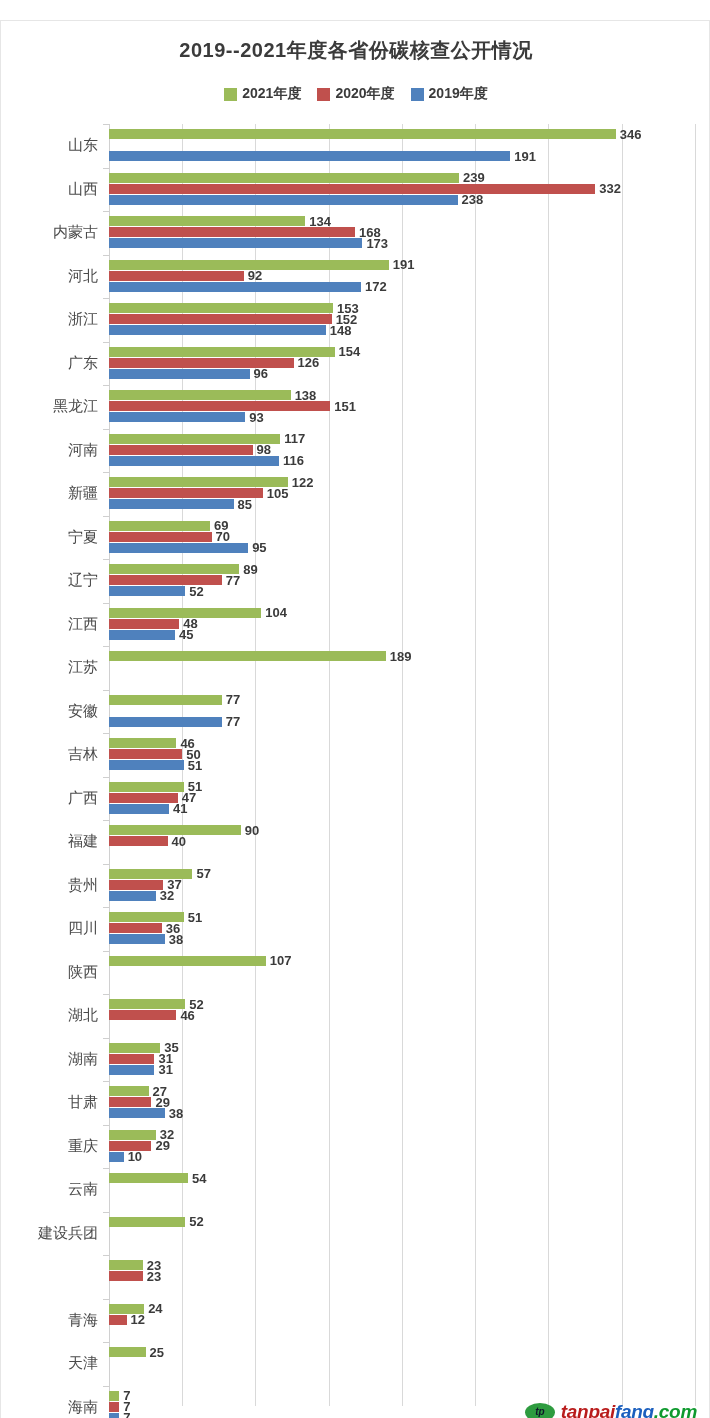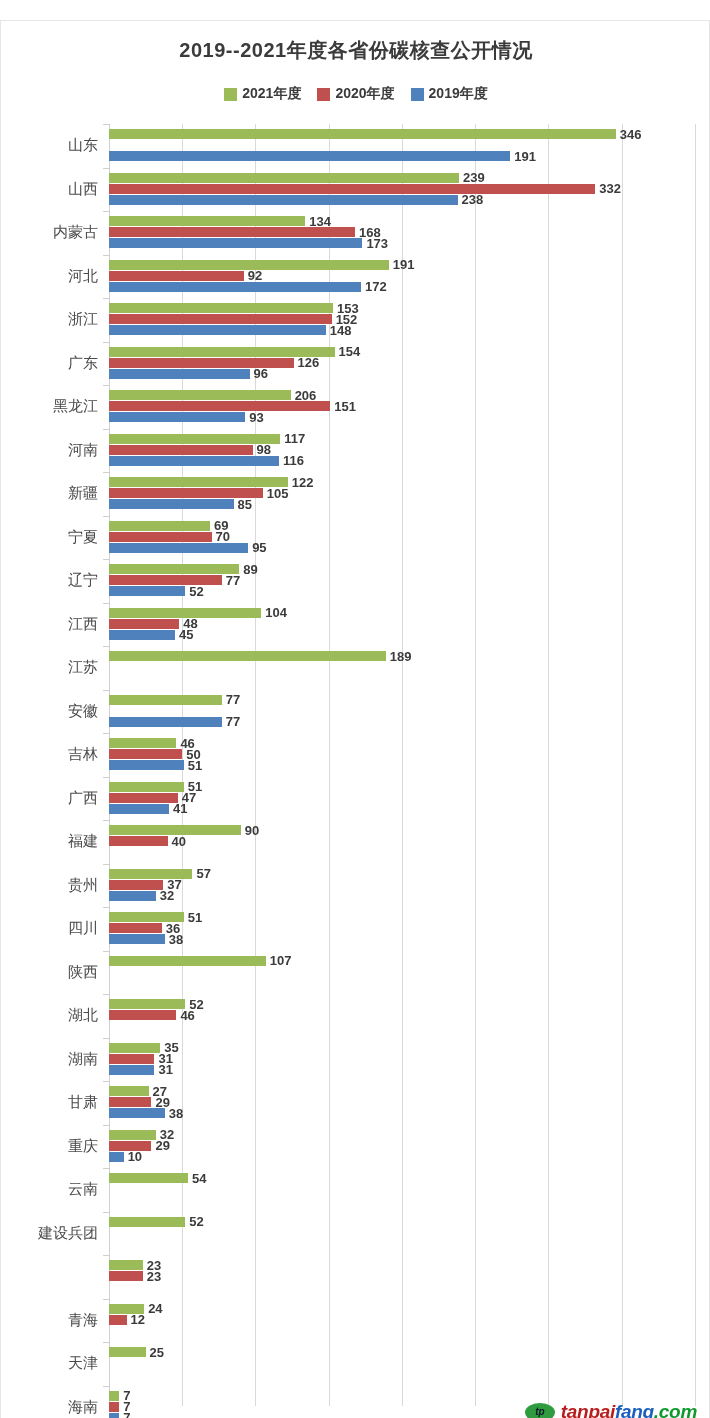--- a/index.html
+++ b/index.html
@@ -336,21 +336,21 @@
               <span class="bar-value">96</span>
             </div>
           </div>
         </div>
         <div class="row">
           <div class="tick"></div>
           <div class="row-label">黑龙江</div>
           <div class="bars">
             <div class="bar-wrap s0">
               <div class="bar" title="黑龙江 2021年度: 124" style="width: 181.625px; background: rgb(155, 187, 89);"></div>
-              <span class="bar-value">206</span>
+              <span class="bar-value">138</span>
             </div>
             <div class="bar-wrap s1">
               <div class="bar" title="黑龙江 2020年度: 151" style="width: 221.173px; background: rgb(192, 80, 77);"></div>
               <span class="bar-value">151</span>
             </div>
             <div class="bar-wrap s2">
               <div class="bar" title="黑龙江 2019年度: 93" style="width: 136.219px; background: rgb(79, 129, 189);"></div>
               <span class="bar-value">93</span>
             </div>
           </div>

